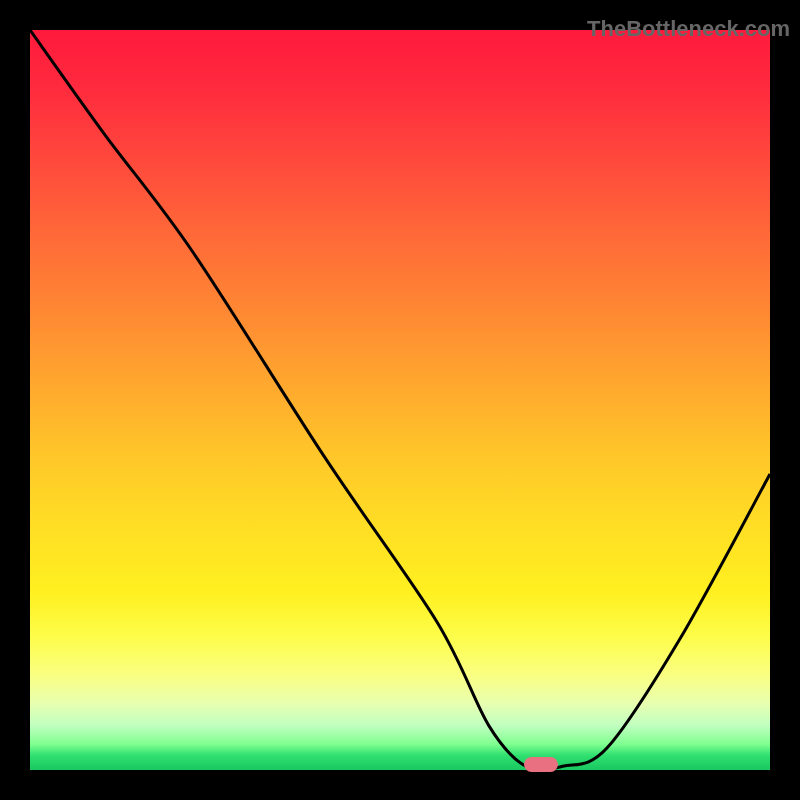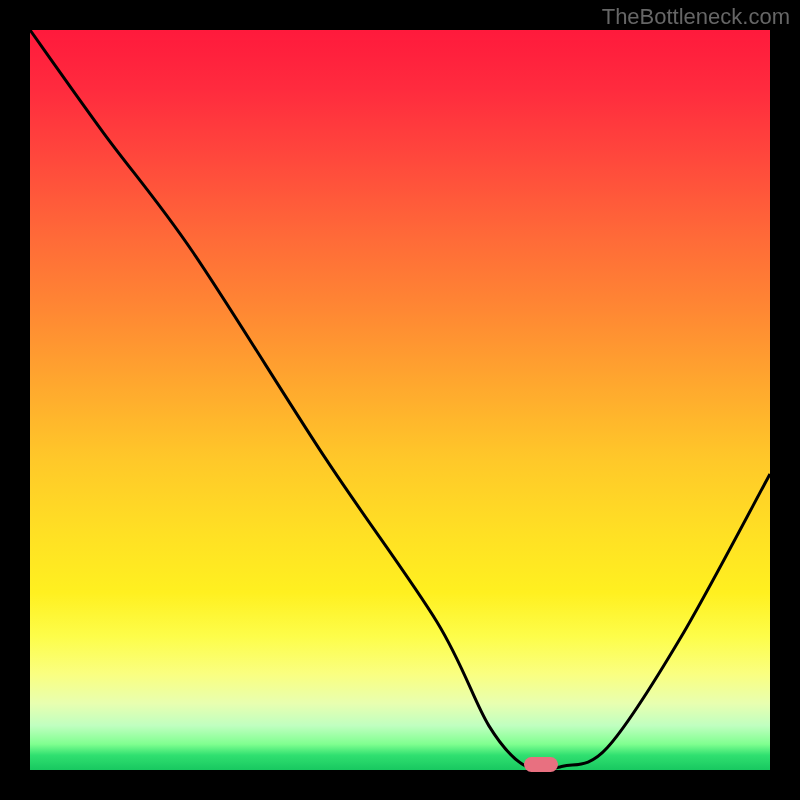--- a/index.html
+++ b/index.html
@@ -6,25 +6,25 @@
     margin: 0;
     padding: 0;
     width: 800px;
     height: 800px;
     background: #000;
     position: relative;
     font-family: Arial, sans-serif;
   }
   .watermark {
     position: absolute;
-    top: 4px;
+    top: 16px;
     right: 10px;
     color: #666;
     font-size: 22px;
-    font-weight: normal;
+    font-weight: bold;
     z-index: 10;
   }
   .plot-area {
     position: absolute;
     left: 30px;
     top: 30px;
     width: 740px;
     height: 740px;
   }
   .gradient-bg {

